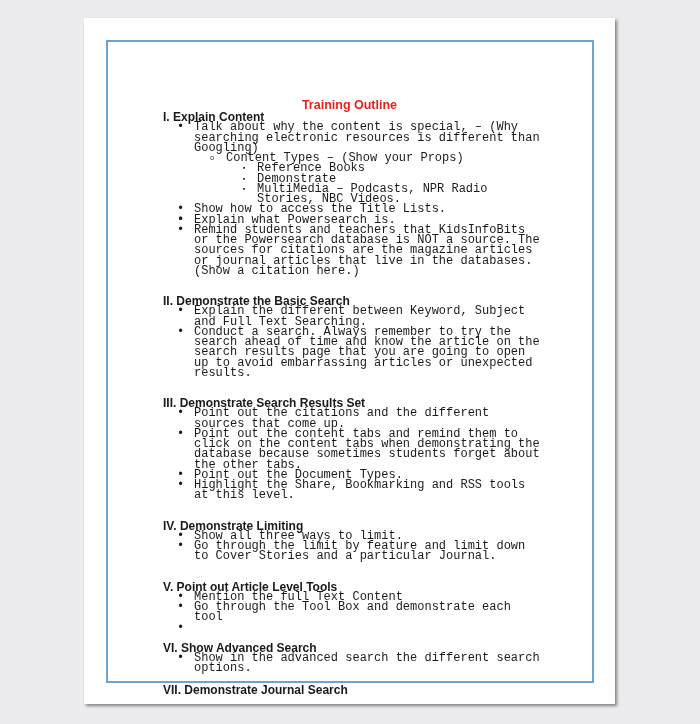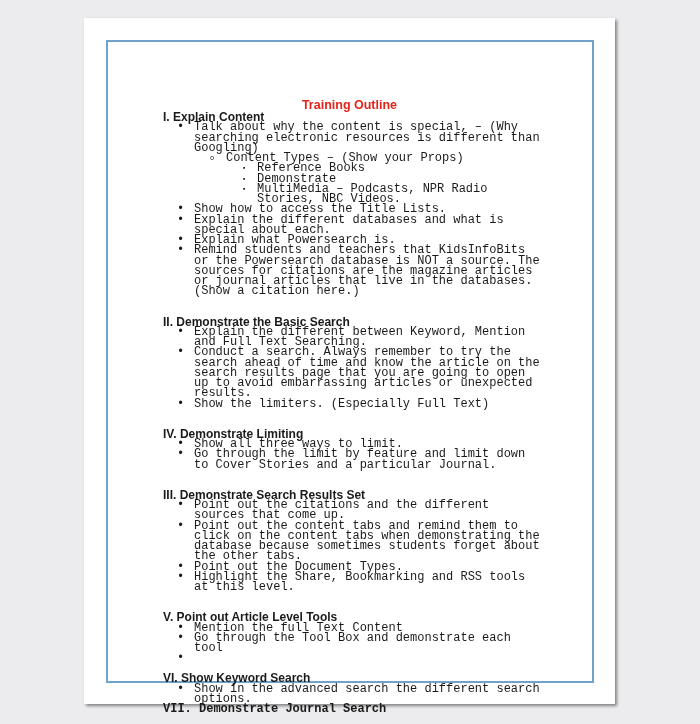--- a/index.html
+++ b/index.html
@@ -31,21 +31,21 @@
     }
     .content {
       position: absolute; left: 79px; top: 94px;
       width: 380px;
       font-size: 12px;
       line-height: 10.25px;
       color: #1a1a1a;
     }
     .section { margin-top: 20px; }
     .section.first { margin-top: 0; }
-    .section.tight { margin-top: 0; font-family: Liberation Mono, monospace; }
+    .section.tight { margin-top: 12px; }
     .heading { font-weight: bold; }
     ul { list-style: none; margin: 0; padding: 0; font-family: Liberation Mono, monospace; }
     li { position: relative; }
     .l1 { padding-left: 31px; }
     .l1 > .bullet { position: absolute; left: 14px; top: 0; }
     .l2 { padding-left: 63px; }
     .l2 > .bullet { position: absolute; left: 47px; top: 0; font-size: 7px; }
     .l3 { padding-left: 94px; }
     .l3 > .bullet { position: absolute; left: 79px; top: 0; font-size: 7px; }
     .dot::before { content: "\2022"; }
@@ -63,64 +63,63 @@
 
     <div class="section first">
       <div class="heading">I. Explain Content</div>
       <ul>
         <li class="l1"><span class="bullet dot"></span><span>Talk about why the content is special, – (Why searching electronic resources is different than Googling)</span></li>
         <li class="l2"><span class="bullet circ"></span><span>Content Types – (Show your Props)</span></li>
         <li class="l3"><span class="bullet sq"></span><span>Reference Books</span></li>
         <li class="l3"><span class="bullet sq"></span><span>Demonstrate</span></li>
         <li class="l3"><span class="bullet sq"></span><span>MultiMedia – Podcasts, NPR Radio Stories, NBC Videos.</span></li>
         <li class="l1"><span class="bullet dot"></span><span>Show how to access the Title Lists.</span></li>
-        <li class="l1"><span class="bullet dot"></span><span>Explain the different databases and what is special about each.</span></li>
+        <li class="l1"><span class="bullet dot"></span></li>
         <li class="l1"><span class="bullet dot"></span><span>Explain what Powersearch is.</span></li>
         <li class="l1"><span class="bullet dot"></span><span>Remind students and teachers that KidsInfoBits or the Powersearch database is NOT a source. The sources for citations are the magazine articles or journal articles that live in the databases. (Show a citation here.)</span></li>
       </ul>
     </div>
 
     <div class="section">
       <div class="heading">II. Demonstrate the Basic Search</div>
       <ul>
-        <li class="l1"><span class="bullet dot"></span><span>Explain the different between Keyword, Mention and Full Text Searching.</span></li>
+        <li class="l1"><span class="bullet dot"></span><span>Explain the different between Keyword, Subject and Full Text Searching.</span></li>
         <li class="l1"><span class="bullet dot"></span><span>Conduct a search. Always remember to try the search ahead of time and know the article on the search results page that you are going to open up to avoid embarrassing articles or unexpected results.</span></li>
-        <li class="l1"><span class="bullet dot"></span><span>Show the limiters. (Especially Full Text)</span></li>
-      </ul>
-    </div>
-
-    <div class="section">
-      <div class="heading">IV. Demonstrate Limiting</div>
-      <ul>
-        <li class="l1"><span class="bullet dot"></span><span>Show all three ways to limit.</span></li>
-        <li class="l1"><span class="bullet dot"></span><span>Go through the limit by feature and limit down to Cover Stories and a particular Journal.</span></li>
       </ul>
     </div>
 
     <div class="section">
       <div class="heading">III. Demonstrate Search Results Set</div>
       <ul>
         <li class="l1"><span class="bullet dot"></span><span>Point out the citations and the different sources that come up.</span></li>
         <li class="l1"><span class="bullet dot"></span><span>Point out the content tabs and remind them to click on the content tabs when demonstrating the database because sometimes students forget about the other tabs.</span></li>
         <li class="l1"><span class="bullet dot"></span><span>Point out the Document Types.</span></li>
         <li class="l1"><span class="bullet dot"></span><span>Highlight the Share, Bookmarking and RSS tools at this level.</span></li>
       </ul>
     </div>
 
     <div class="section">
+      <div class="heading">IV. Demonstrate Limiting</div>
+      <ul>
+        <li class="l1"><span class="bullet dot"></span><span>Show all three ways to limit.</span></li>
+        <li class="l1"><span class="bullet dot"></span><span>Go through the limit by feature and limit down to Cover Stories and a particular Journal.</span></li>
+      </ul>
+    </div>
+
+    <div class="section">
       <div class="heading">V. Point out Article Level Tools</div>
       <ul>
         <li class="l1"><span class="bullet dot"></span><span>Mention the full Text Content</span></li>
         <li class="l1"><span class="bullet dot"></span><span>Go through the Tool Box and demonstrate each tool</span></li>
         <li class="l1"><span class="bullet dot"></span></li>
       </ul>
     </div>
 
     <div class="section">
-      <div class="heading">VI. Show Keyword Search</div>
+      <div class="heading">VI. Show Advanced Search</div>
       <ul>
         <li class="l1"><span class="bullet dot"></span><span>Show in the advanced search the different search options.</span></li>
       </ul>
     </div>
 
     <div class="section tight">
       <div class="heading">VII. Demonstrate Journal Search</div>
     </div>
 
   </div>

